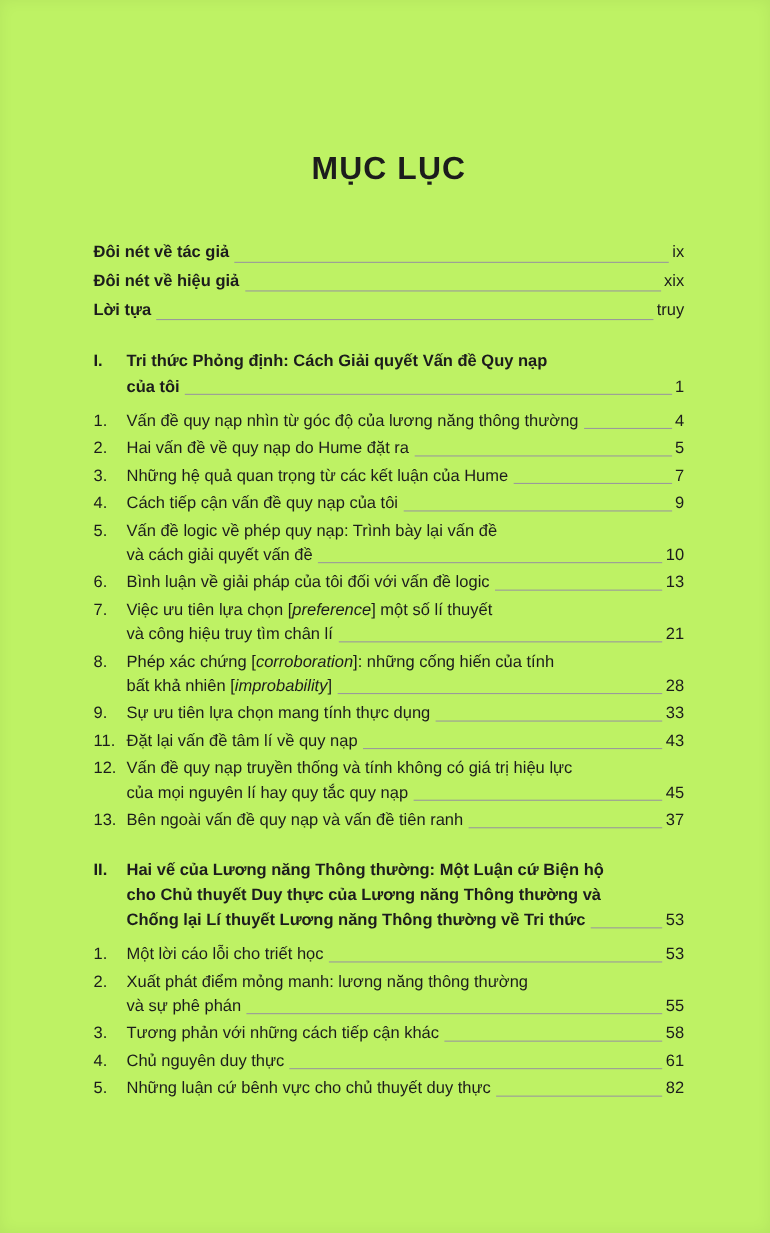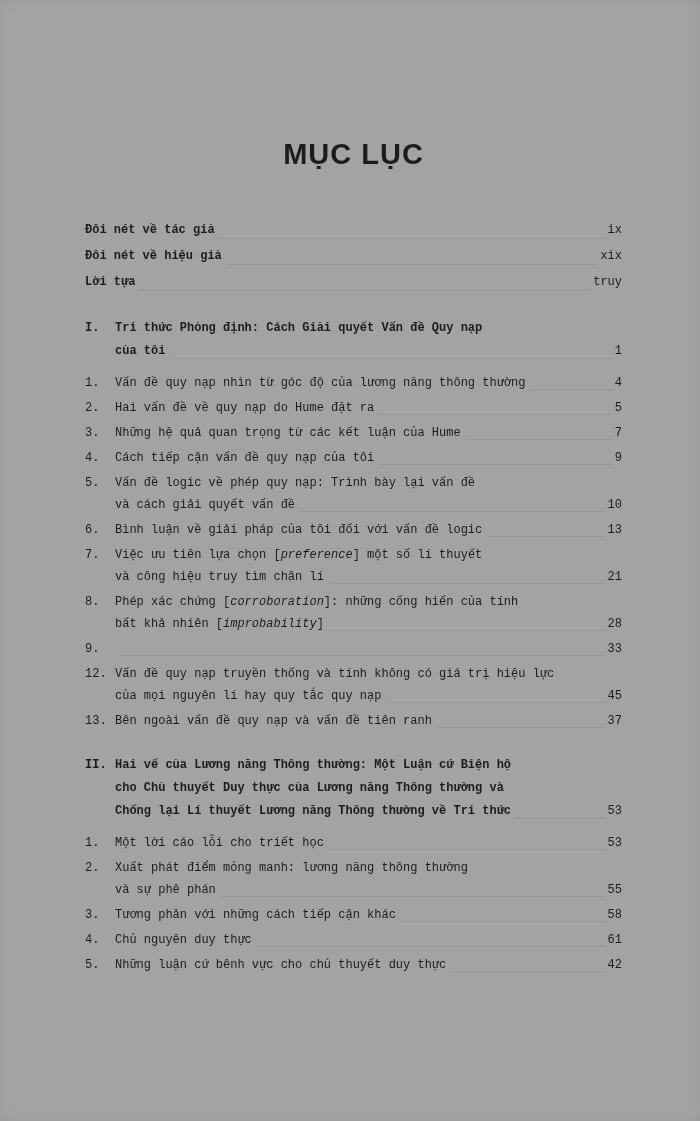--- a/index.html
+++ b/index.html
@@ -5,42 +5,41 @@
   html, body {
     margin: 0;
     padding: 0;
     background: #ffffff;
   }
   .page {
     position: relative;
     width: 700px;
     height: 1121px;
     margin: 0 auto;
-    background: #a3a3a3;
+    background: #bef264;
     color: #1c1c1c;
     font-family: "Liberation Sans", sans-serif;
     overflow: hidden;
     box-shadow: inset 0 0 14px rgba(0,0,0,0.06);
   }
   .content {
     padding: 138px 78px 0 85px;
   }
   .title {
     margin: 0 0 46px 0;
     text-align: center;
     font-size: 29px;
     font-weight: 700;
     letter-spacing: 1px;
   }
   .entry {
     display: flex;
-    font-size: 12px;
+    font-size: 15px;
     line-height: 22px;
     margin: 0 0 3px 0;
-    font-family: Liberation Mono, monospace;
   }
   .entry .num {
     width: 30px;
     flex-shrink: 0;
   }
   .entry .body {
     flex: 1;
     min-width: 0;
   }
   .line.last {
@@ -208,22 +207,33 @@
               <span class="txt"><span>bất khả nhiên [</span><span class="it">improbability</span><span>]</span></span>
               <span class="leader"></span>
               <span class="pg">28</span>
             </div>
           </div>
         </div>
         <div class="entry">
           <div class="num">9.</div>
           <div class="body">
             <div class="line last">
+              <span class="txt"><span>Sự ưu tiên lựa chọn mang tính thực dụng</span></span>
               <span class="leader"></span>
               <span class="pg">33</span>
+            </div>
+          </div>
+        </div>
+        <div class="entry">
+          <div class="num">11.</div>
+          <div class="body">
+            <div class="line last">
+              <span class="txt"><span>Đặt lại vấn đề tâm lí về quy nạp</span></span>
+              <span class="leader"></span>
+              <span class="pg">43</span>
             </div>
           </div>
         </div>
         <div class="entry">
           <div class="num">12.</div>
           <div class="body">
             <div class="line"><span>Vấn đề quy nạp truyền thống và tính không có giá trị hiệu lực</span></div>
             <div class="line last">
               <span class="txt"><span>của mọi nguyên lí hay quy tắc quy nạp</span></span>
               <span class="leader"></span>
@@ -293,19 +303,19 @@
               <span class="pg">61</span>
             </div>
           </div>
         </div>
         <div class="entry">
           <div class="num">5.</div>
           <div class="body">
             <div class="line last">
               <span class="txt"><span>Những luận cứ bênh vực cho chủ thuyết duy thực</span></span>
               <span class="leader"></span>
-              <span class="pg">42</span>
+              <span class="pg">82</span>
             </div>
           </div>
         </div>
       </div>
   </div>
 </div>
 
 </body></html>

